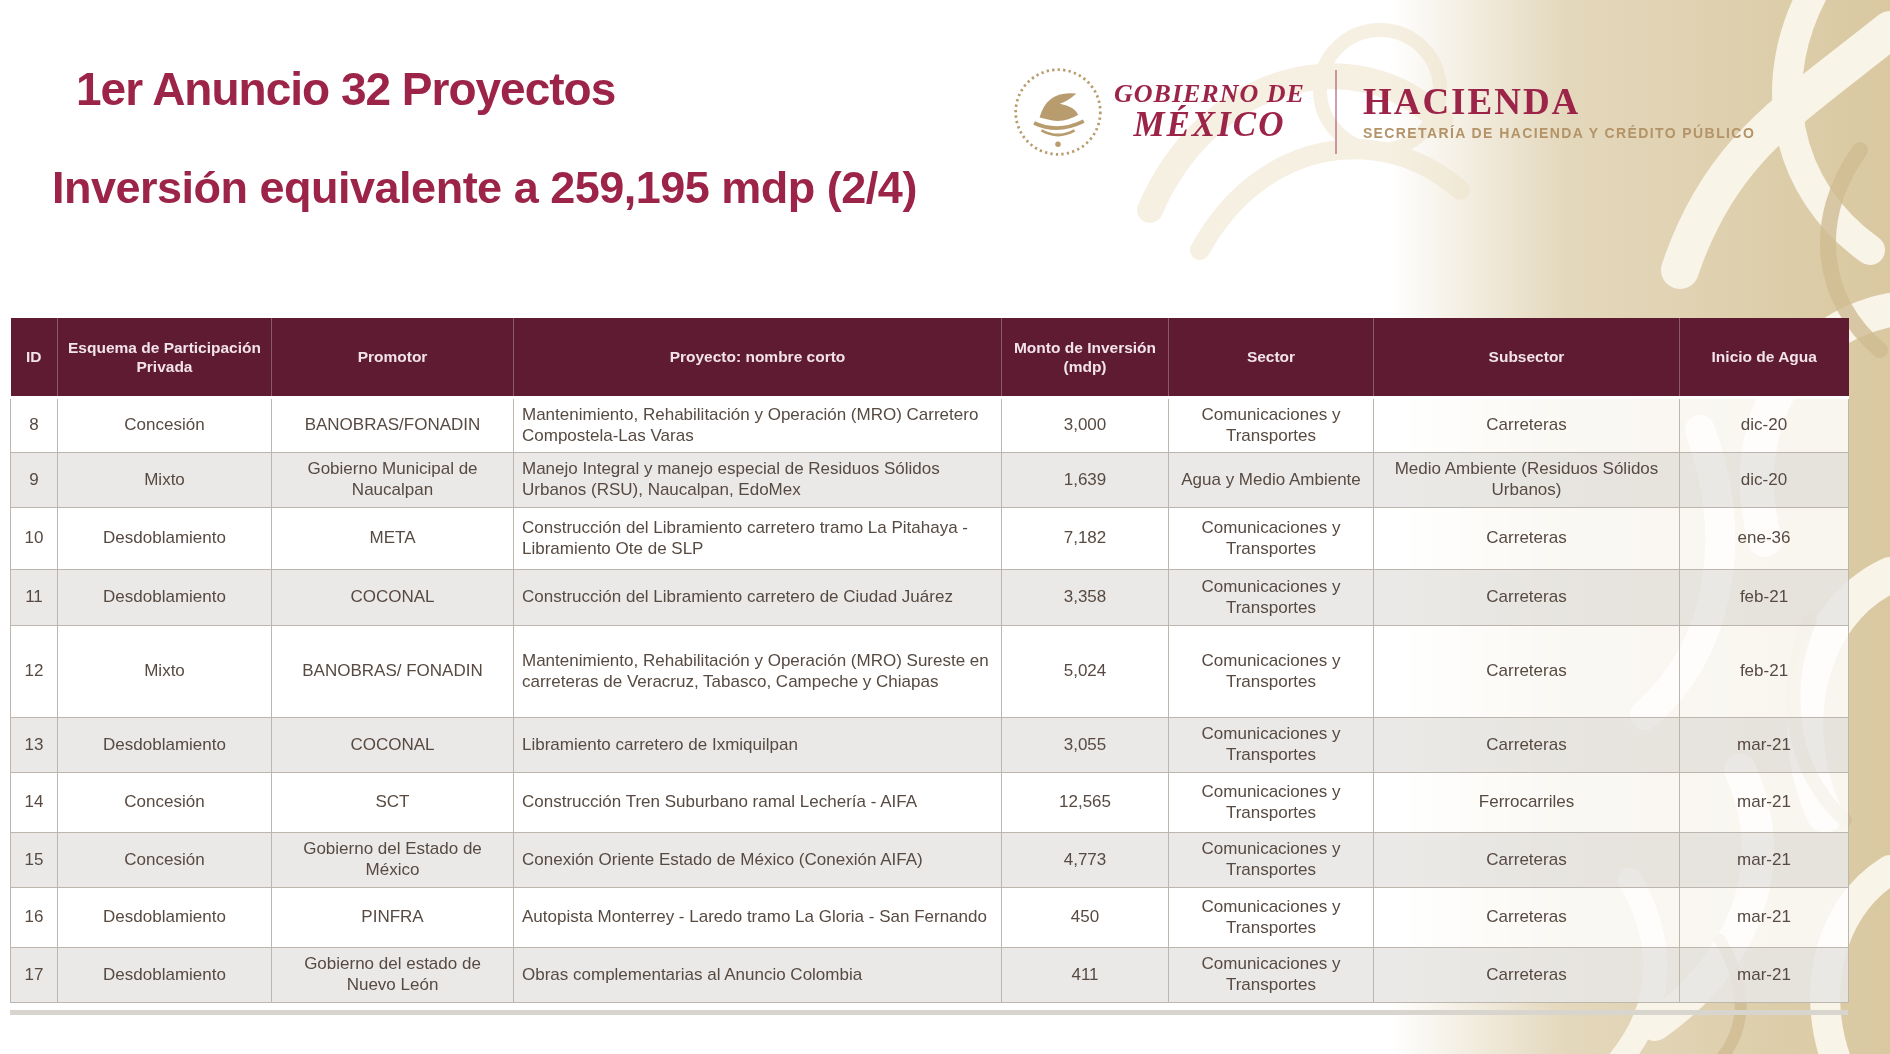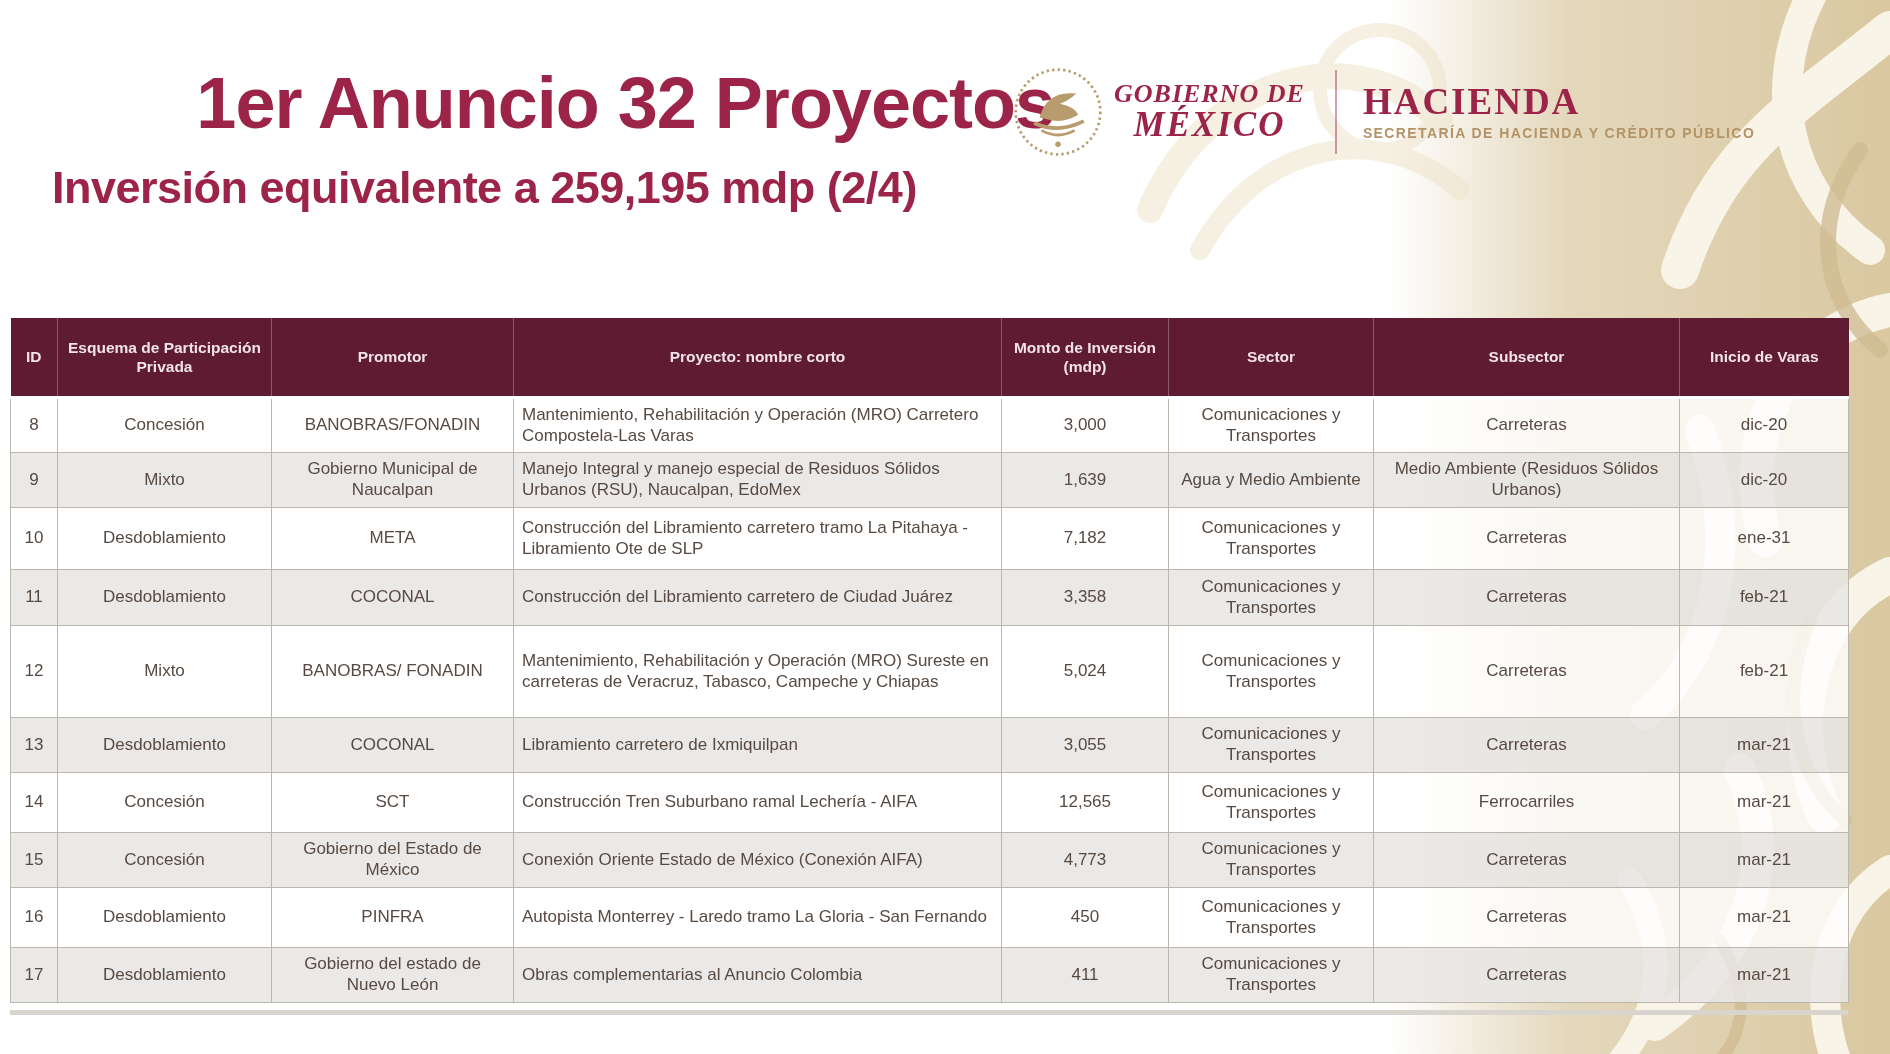--- a/index.html
+++ b/index.html
@@ -12,22 +12,22 @@
   body{
     width:1890px;height:1054px;position:relative;overflow:hidden;
     background:#ffffff;
     font-family:"Liberation Sans", sans-serif;
   }
   
   .pattern-band{position:absolute;top:0;right:0;width:500px;height:1054px;pointer-events:none;}
   .pattern-top{position:absolute;top:0;left:1130px;width:360px;height:270px;pointer-events:none;opacity:.55;}
   
   .title{
-    position:absolute;left:54px;top:62px;width:1000px;
-    color:var(--accent);font-size:72px;font-weight:800;letter-spacing:-1px;text-align:right;
+    position:absolute;left:76px;top:62px;width:1000px;
+    color:var(--accent);font-size:46px;font-weight:800;letter-spacing:-1px;
   }
   .subtitle{
     position:absolute;left:52px;top:162px;width:1100px;
     color:var(--accent);font-size:45px;font-weight:700;letter-spacing:-0.5px;
   }
   
   .logo-block{position:absolute;left:1012px;top:52px;width:840px;height:120px;display:flex;align-items:center;}
   .eagle{width:92px;height:92px;flex:0 0 auto;}
   .gob-text{margin-left:10px;text-align:center;color:var(--accent);font-family:"Liberation Serif",serif;font-weight:700;line-height:1.02;font-style:italic;}
   .gob-line1{font-size:26px;letter-spacing:1px;}
@@ -130,21 +130,21 @@
     </colgroup>
     <thead>
       <tr id="hdr-row">
           <th>ID</th>
           <th>Esquema de Participación Privada</th>
           <th>Promotor</th>
           <th>Proyecto: nombre corto</th>
           <th>Monto de Inversión (mdp)</th>
           <th>Sector</th>
           <th>Subsector</th>
-          <th>Inicio de Varas</th>
+          <th>Inicio de Agua</th>
         </tr>
     </thead>
     <tbody id="body-rows">
         <tr style="height: 55px;">
           <td class="col-id">8</td>
           <td class="col-esquema">Concesión</td>
           <td class="col-promotor">BANOBRAS/FONADIN</td>
           <td class="col-proyecto">Mantenimiento, Rehabilitación y Operación (MRO) Carretero Compostela-Las Varas</td>
           <td class="col-monto">3,000</td>
           <td class="col-sector">Comunicaciones y Transportes</td>
@@ -162,21 +162,21 @@
           <td class="col-inicio">dic-20</td>
         </tr>
         <tr style="height: 62px;">
           <td class="col-id">10</td>
           <td class="col-esquema">Desdoblamiento</td>
           <td class="col-promotor">META</td>
           <td class="col-proyecto">Construcción del Libramiento carretero tramo La Pitahaya - Libramiento Ote de SLP</td>
           <td class="col-monto">7,182</td>
           <td class="col-sector">Comunicaciones y Transportes</td>
           <td class="col-subsector">Carreteras</td>
-          <td class="col-inicio">ene-31</td>
+          <td class="col-inicio">ene-36</td>
         </tr>
         <tr style="height: 56px;">
           <td class="col-id">11</td>
           <td class="col-esquema">Desdoblamiento</td>
           <td class="col-promotor">COCONAL</td>
           <td class="col-proyecto">Construcción del Libramiento carretero de Ciudad Juárez</td>
           <td class="col-monto">3,358</td>
           <td class="col-sector">Comunicaciones y Transportes</td>
           <td class="col-subsector">Carreteras</td>
           <td class="col-inicio">feb-21</td>

